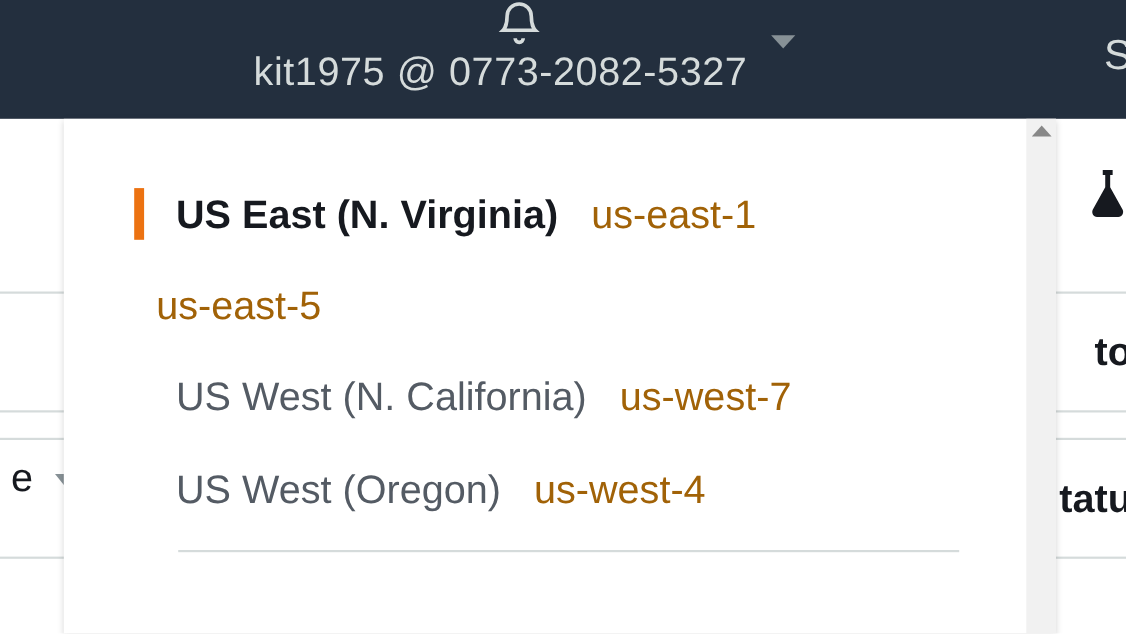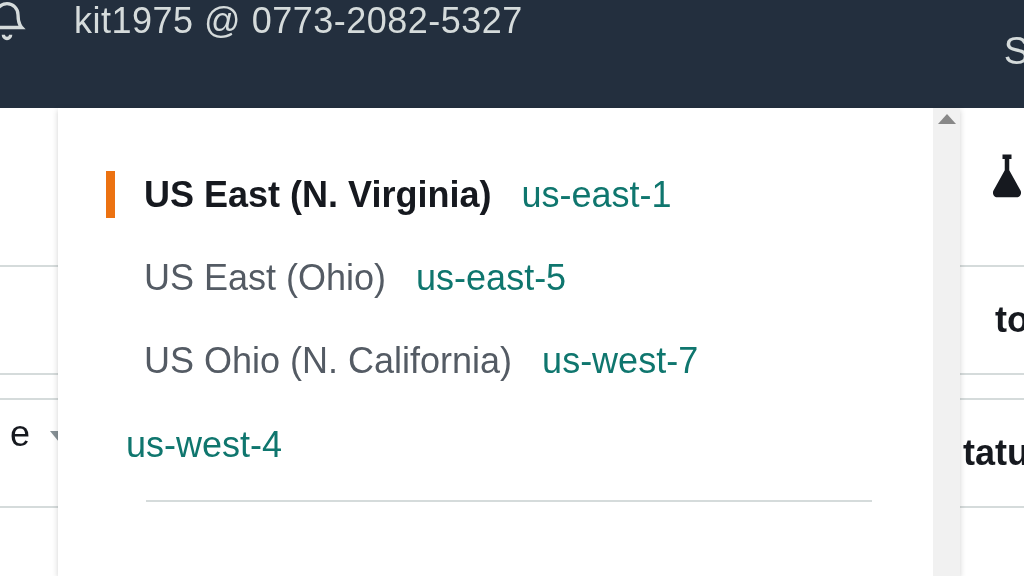--- a/index.html
+++ b/index.html
@@ -12,26 +12,27 @@
       background: #fff;
       width: 1024px;
       height: 576px;
       overflow: hidden;
       position: relative;
     }
     .topbar {
       background: #232f3e;
       height: 108px;
       display: flex;
-      align-items: flex-start;
+      align-items: center;
       padding: 0 20px;
       color: #d5dbdb;
       font-size: 36px;
       position: relative;
       z-index: 10;
+      flex-direction: column;
     }
     .bell-wrap {
       margin-left: -35px;
       margin-right: 45px;
       flex-shrink: 0;
     }
     .bell-icon {
       width: 44px;
       height: 44px;
       display: block;
@@ -104,21 +105,21 @@
     }
     .dropdown-scroll-arrow {
       width: 0;
       height: 0;
       border-left: 9px solid transparent;
       border-right: 9px solid transparent;
       border-bottom: 10px solid #888;
       margin: 6px auto;
     }
     .dropdown-content {
-      padding: 45px 0 0 0;
+      padding: 45px 0 0 16px;
       text-align: center;
     }
     .region-item {
       display: flex;
       align-items: center;
       padding: 20px 60px 20px 68px;
       cursor: pointer;
       font-size: 36px;
       line-height: 1.2;
       gap: 30px;
@@ -141,21 +142,21 @@
     }
     .region-item.selected .region-name {
       color: #16191f;
       font-weight: 700;
       margin-left: 18px;
     }
     .region-item:not(.selected) .region-name {
       margin-left: 18px;
     }
     .region-code {
-      color: #0f766e;
+      color: #a16207;
       font-weight: 400;
     }
     .divider {
       margin: 14px 88px 0 88px;
       height: 2px;
       background: #d5dbdb;
     }
     .bg-row {
       position: absolute;
       left: 0;
@@ -243,25 +244,25 @@
 <div class="dropdown">
   <div class="dropdown-scroll">
     <div class="dropdown-scroll-arrow"></div>
   </div>
   <div class="dropdown-content">
     <div class="region-item selected">
       <span class="region-name">US East (N. Virginia)</span>
       <span class="region-code">us-east-1</span>
     </div>
     <div class="region-item">
-      <span class="region-name">US East (Ohio)</span>
       <span class="region-code">us-east-5</span>
     </div>
     <div class="region-item">
-      <span class="region-name">US Ohio (N. California)</span>
+      <span class="region-name">US West (N. California)</span>
       <span class="region-code">us-west-7</span>
     </div>
     <div class="region-item">
+      <span class="region-name">US West (Oregon)</span>
       <span class="region-code">us-west-4</span>
     </div>
     <div class="divider"></div>
   </div>
 </div>
 
 </body></html>

